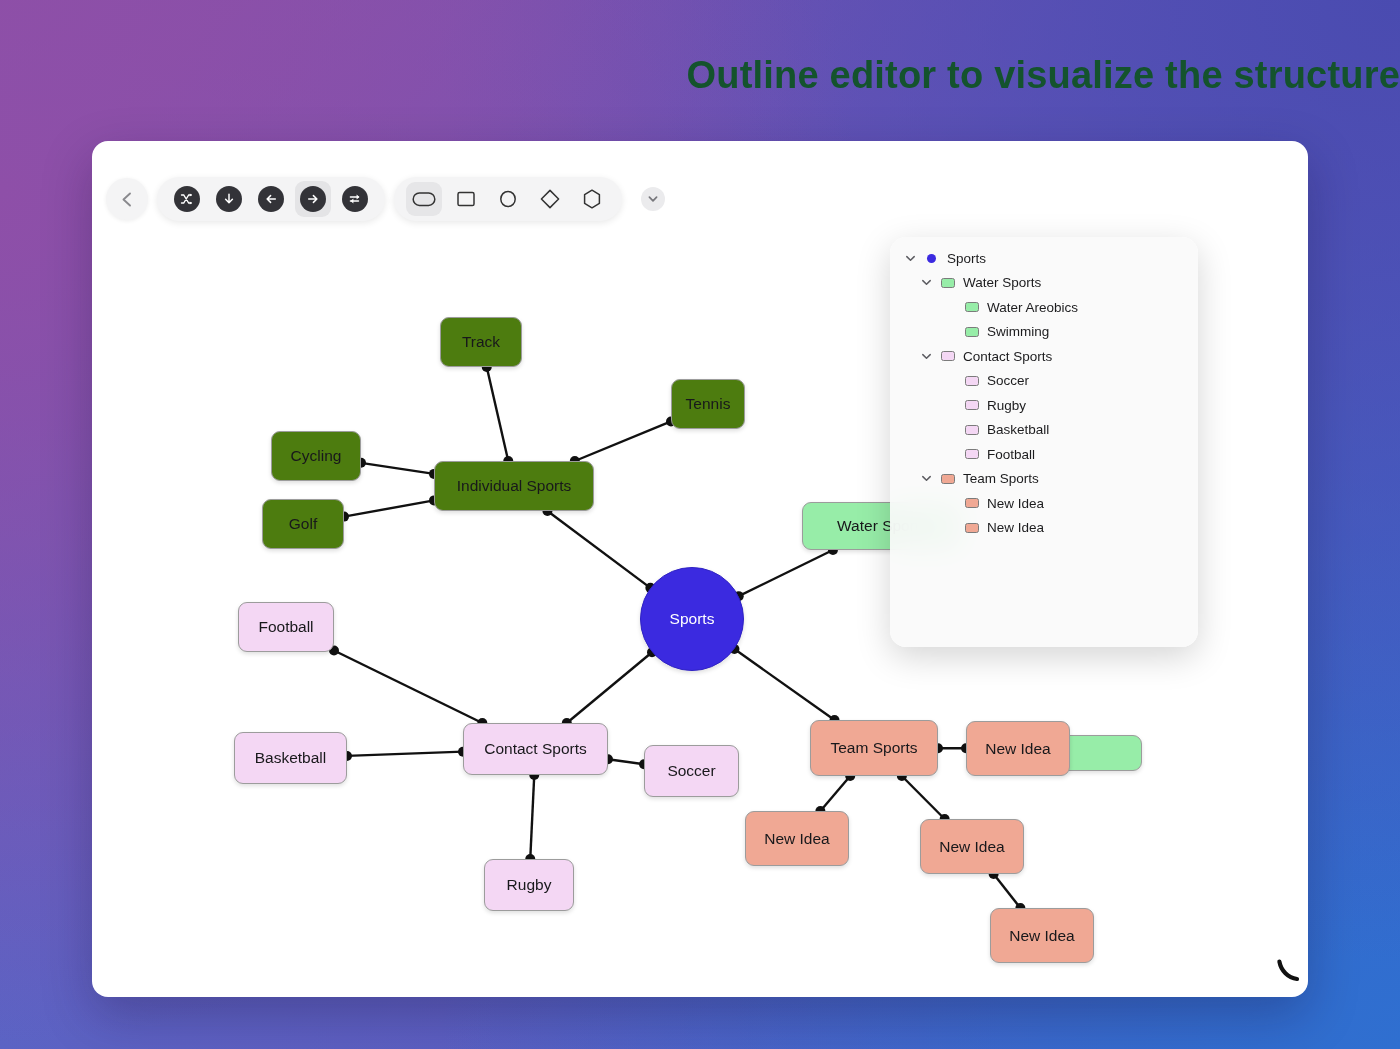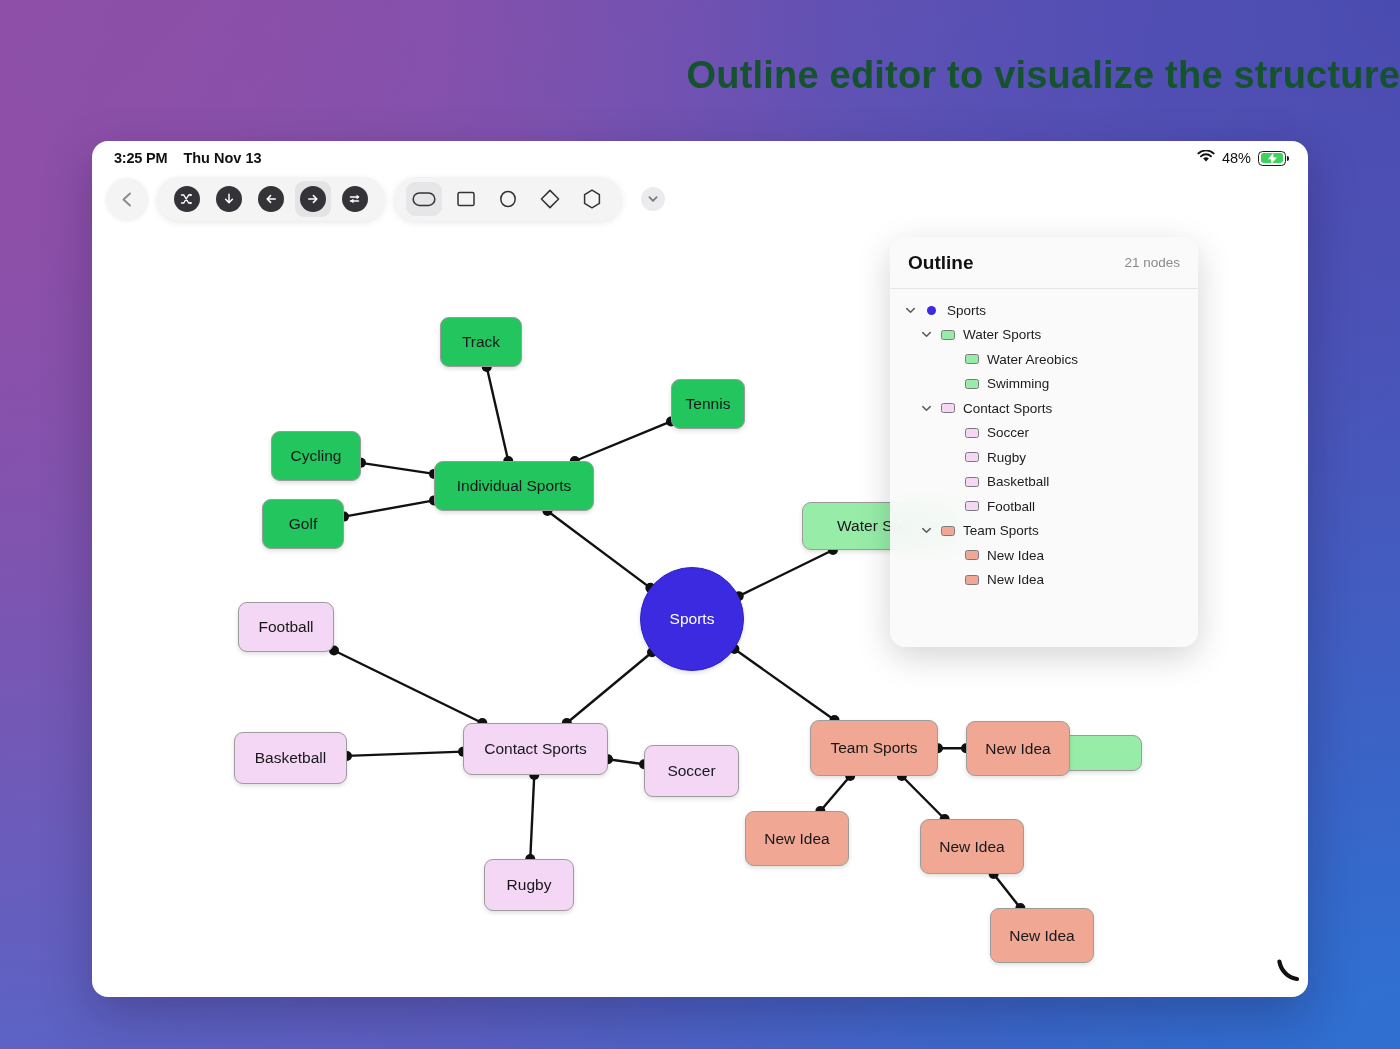--- a/index.html
+++ b/index.html
@@ -98,21 +98,21 @@
   .edges { position: absolute; left: 0; top: 0; }
 
   .node {
     position: absolute; border-radius: 9px;
     border: 1px solid #9c9c9c;
     display: flex; align-items: center; justify-content: center;
     font-size: 15.5px; color: #18181b; text-align: center;
     box-shadow: 0 2px 4px rgba(0,0,0,.13);
     white-space: nowrap;
   }
-  .node.yellow { background: #22c55e; }
+  .node.yellow { background: #4d7c0f; }
   .node.pink   { background: #f4d7f4; }
   .node.salmon { background: #f0a894; }
   .node.green  { background: #97eda8; }
   .node.root {
     border-radius: 50%; background: #3b2ae0; border: 1px solid #2f22c4;
     color: #ffffff; font-size: 15.5px;
   }
 
   
   .outline-panel {
@@ -156,43 +156,20 @@
   
   .resize-handle { position: absolute; right: 8px; bottom: 10px; }
 </style>
 </head>
 <body>
 
 <div class="page-title">Outline editor to visualize the structure</div>
 
 <div class="device">
 
-  <div class="statusbar">
-    <div class="sb-left">
-      <span class="sb-time">3:25 PM</span>
-      <span class="sb-date">Thu Nov 13</span>
-    </div>
-    <div class="sb-right">
-      <span class="wifi-ico">
-        <svg width="18" height="13" viewBox="0 0 18 13">
-          <path d="M9 11.6 6.2 8.6a4.1 4.1 0 0 1 5.6 0z" fill="#111"></path>
-          <path d="M3.9 6.3a7.4 7.4 0 0 1 10.2 0" stroke="#111" stroke-width="1.8" fill="none" stroke-linecap="round"></path>
-          <path d="M1.3 3.5a11.3 11.3 0 0 1 15.4 0" stroke="#111" stroke-width="1.8" fill="none" stroke-linecap="round"></path>
-        </svg>
-      </span>
-      <span class="sb-pct">48%</span>
-      <span class="battery">
-        <span class="battery-fill">
-          <svg width="9" height="11" viewBox="0 0 9 11">
-              <path d="M5.2 0 0 6.2h3L3.4 11 9 4.6H5.6z" fill="#fff"></path>
-            </svg>
-        </span>
-      </span>
-    </div>
-  </div>
 
   <div class="toolbar-row">
 
     <div class="back-btn">
       <svg width="17" height="17" viewBox="0 0 17 17">
         <path d="M11 2.5 4.5 8.5 11 14.5" stroke="#8a8a8e" stroke-width="1.9" fill="none" stroke-linecap="round" stroke-linejoin="round"></path>
       </svg>
     </div>
 
     <div class="pill">
@@ -336,24 +313,20 @@
         <div class="node pink" style="left: 142px; top: 557px; width: 113px; height: 52px;">Basketball</div>
         <div class="node pink" style="left: 552px; top: 570px; width: 95px; height: 52px;">Soccer</div>
         <div class="node salmon" style="left: 874px; top: 546px; width: 104px; height: 55px;">New Idea</div>
         <div class="node salmon" style="left: 653px; top: 636px; width: 104px; height: 55px;">New Idea</div>
         <div class="node salmon" style="left: 828px; top: 644px; width: 104px; height: 55px;">New Idea</div>
         <div class="node pink" style="left: 392px; top: 684px; width: 90px; height: 52px;">Rugby</div>
         <div class="node salmon" style="left: 898px; top: 733px; width: 104px; height: 55px;">New Idea</div>
       </div>
 
     <div class="outline-panel">
-      <div class="outline-head">
-        <span class="outline-title">Outline</span>
-        <span class="outline-count">21 nodes</span>
-      </div>
       <div class="outline-body" id="outline-body">
           <div class="ol-row d0">
             <span class="ol-chev">
               <svg width="13" height="13" viewBox="0 0 13 13">
                 <path d="M2.8 4.6 6.5 8.3l3.7-3.7" stroke="#5d5d62" stroke-width="1.5" fill="none" stroke-linecap="round" stroke-linejoin="round"></path>
               </svg>
             </span>
             <span class="ol-dot"></span>
             <span class="ol-label">Sports</span>
           </div>

